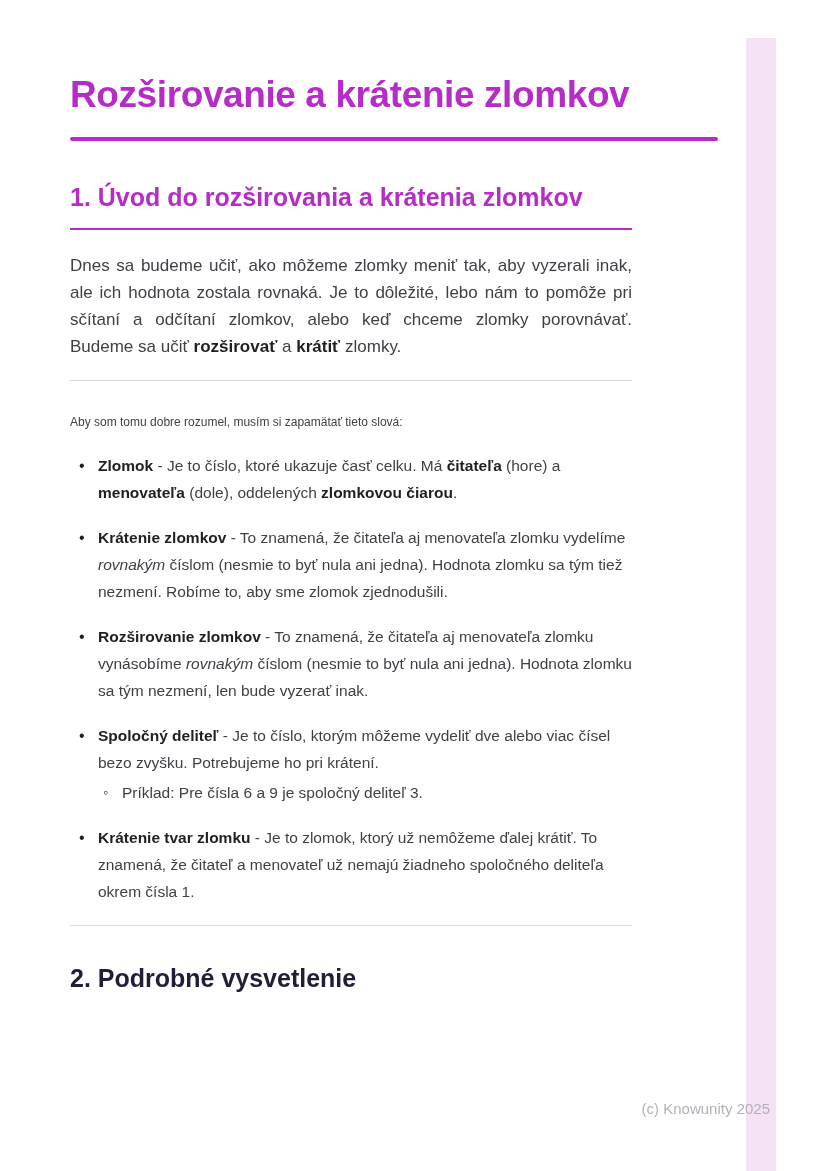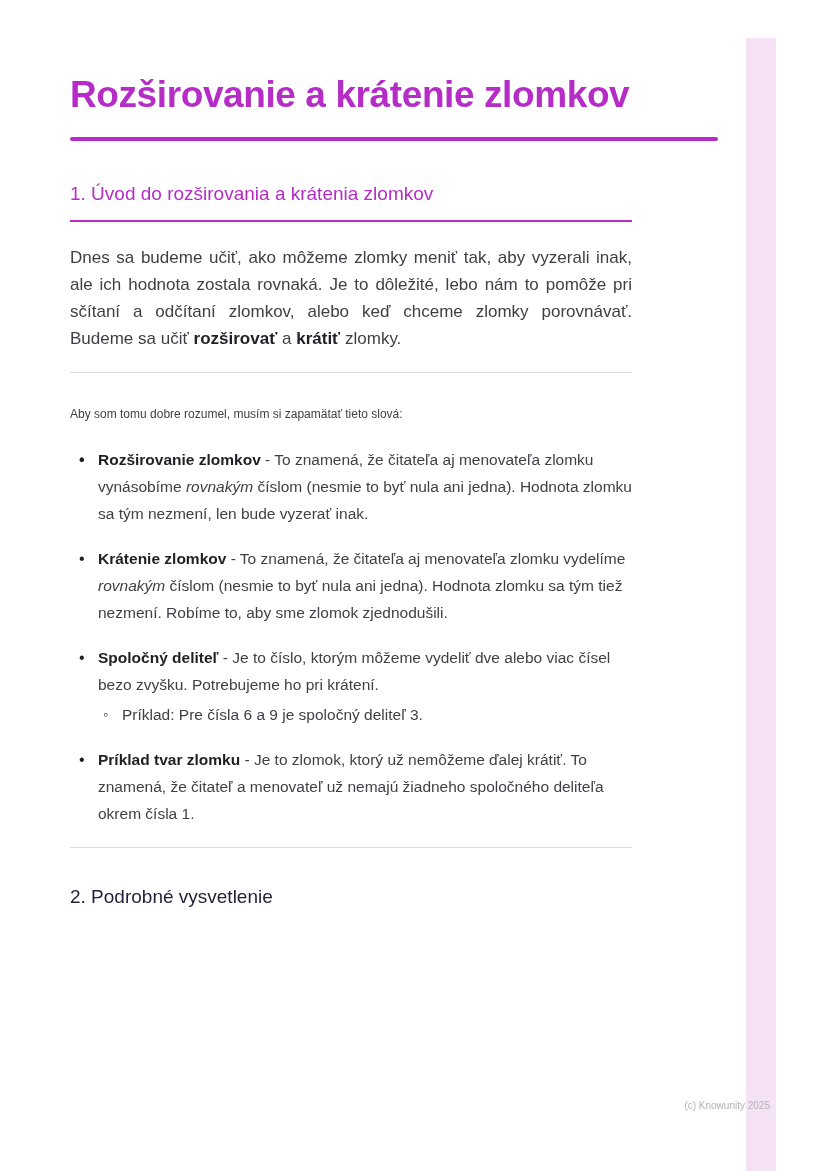--- a/index.html
+++ b/index.html
@@ -31,23 +31,23 @@
     color:var(--accent, #b52cc7);
   }
   .thick-rule {
     margin-top:20px;
     width:648px; height:4px;
     background:var(--accent, #b52cc7);
     border-radius:2px;
   }
   .section-heading {
     margin-top:40px;
-    font-size:19px;
+    font-size:25px;
     line-height:1.32;
-    font-weight:400;
+    font-weight:700;
     color:var(--accent, #b52cc7);
     padding-bottom:14px;
     border-bottom:2px solid var(--accent, #b52cc7);
   }
   .section-heading .hwrap { display:block; max-width:540px; }
   .section-heading.dark {
     color:var(--heading_dark, #231e38);
     border-bottom:none;
     padding-bottom:0;
     margin-top:36px;
@@ -104,21 +104,21 @@
     font-size:10.5px;
     line-height:1.15;
     margin:0 1px;
     transform:translateY(-1px);
   }
   .frac .den { border-top:1px solid currentColor; padding:0 2px; }
   .frac .num { padding:0 2px; }
   .watermark {
     position:absolute;
     top:1100px; right:58px;
-    font-size:10px;
+    font-size:15px;
     color:var(--watermark_text, #b3b1b8);
     z-index:2;
   }
 </style>
 </head>
 <body>
 
 <div class="stripe"></div>
 
 <div class="content">
@@ -133,35 +133,36 @@
 
   <p class="body-par justify"><span>Dnes sa budeme učiť, ako môžeme zlomky meniť tak, aby vyzerali inak, ale ich hodnota zostala rovnaká. Je to dôležité, lebo nám to pomôže pri sčítaní a odčítaní zlomkov, alebo keď chceme zlomky porovnávať. Budeme sa učiť </span><span class="b">rozširovať</span><span> a </span><span class="b">krátiť</span><span> zlomky.</span></p>
 
   <hr class="divider">
 
 
   <p class="intro">Aby som tomu dobre rozumel, musím si zapamätať tieto slová:</p>
 
   <ul class="terms">
     <li>
+      <span><span class="b">Zlomok</span><span> - Je to číslo, ktoré ukazuje časť celku. Má </span><span class="b">čitateľa</span><span> (hore) a </span><span class="b">menovateľa</span><span> (dole), oddelených </span><span class="b">zlomkovou čiarou</span><span>.</span></span>
+    </li>
+    <li>
+      <span><span class="b">Krátenie zlomkov</span><span> - To znamená, že čitateľa aj menovateľa zlomku vydelíme </span><span class="i">rovnakým</span><span> číslom (nesmie to byť nula ani jedna). Hodnota zlomku sa tým tiež nezmení. Robíme to, aby sme zlomok zjednodušili.</span></span>
     </li>
     <li>
       <span><span class="b">Rozširovanie zlomkov</span><span> - To znamená, že čitateľa aj menovateľa zlomku vynásobíme </span><span class="i">rovnakým</span><span> číslom (nesmie to byť nula ani jedna). Hodnota zlomku sa tým nezmení, len bude vyzerať inak.</span></span>
-    </li>
-    <li>
-      <span><span class="b">Krátenie zlomkov</span><span> - To znamená, že čitateľa aj menovateľa zlomku vydelíme </span><span class="i">rovnakým</span><span> číslom (nesmie to byť nula ani jedna). Hodnota zlomku sa tým tiež nezmení. Robíme to, aby sme zlomok zjednodušili.</span></span>
     </li>
     <li>
       <span><span class="b">Spoločný deliteľ</span><span> - Je to číslo, ktorým môžeme vydeliť dve alebo viac čísel bezo zvyšku. Potrebujeme ho pri krátení.</span></span>
       <ul class="sub">
         <li><span>Príklad: Pre čísla 6 a 9 je spoločný deliteľ 3.</span></li>
       </ul>
     </li>
     <li>
-      <span><span class="b">Príklad tvar zlomku</span><span> - Je to zlomok, ktorý už nemôžeme ďalej krátiť. To znamená, že čitateľ a menovateľ už nemajú žiadneho spoločného deliteľa okrem čísla 1.</span></span>
+      <span><span class="b">Krátenie tvar zlomku</span><span> - Je to zlomok, ktorý už nemôžeme ďalej krátiť. To znamená, že čitateľ a menovateľ už nemajú žiadneho spoločného deliteľa okrem čísla 1.</span></span>
     </li>
   </ul>
 
   <hr class="divider">
 
   <h2 class="section-heading dark">
     <span class="hwrap">2. Podrobné vysvetlenie</span>
   </h2>
 
 </div>

